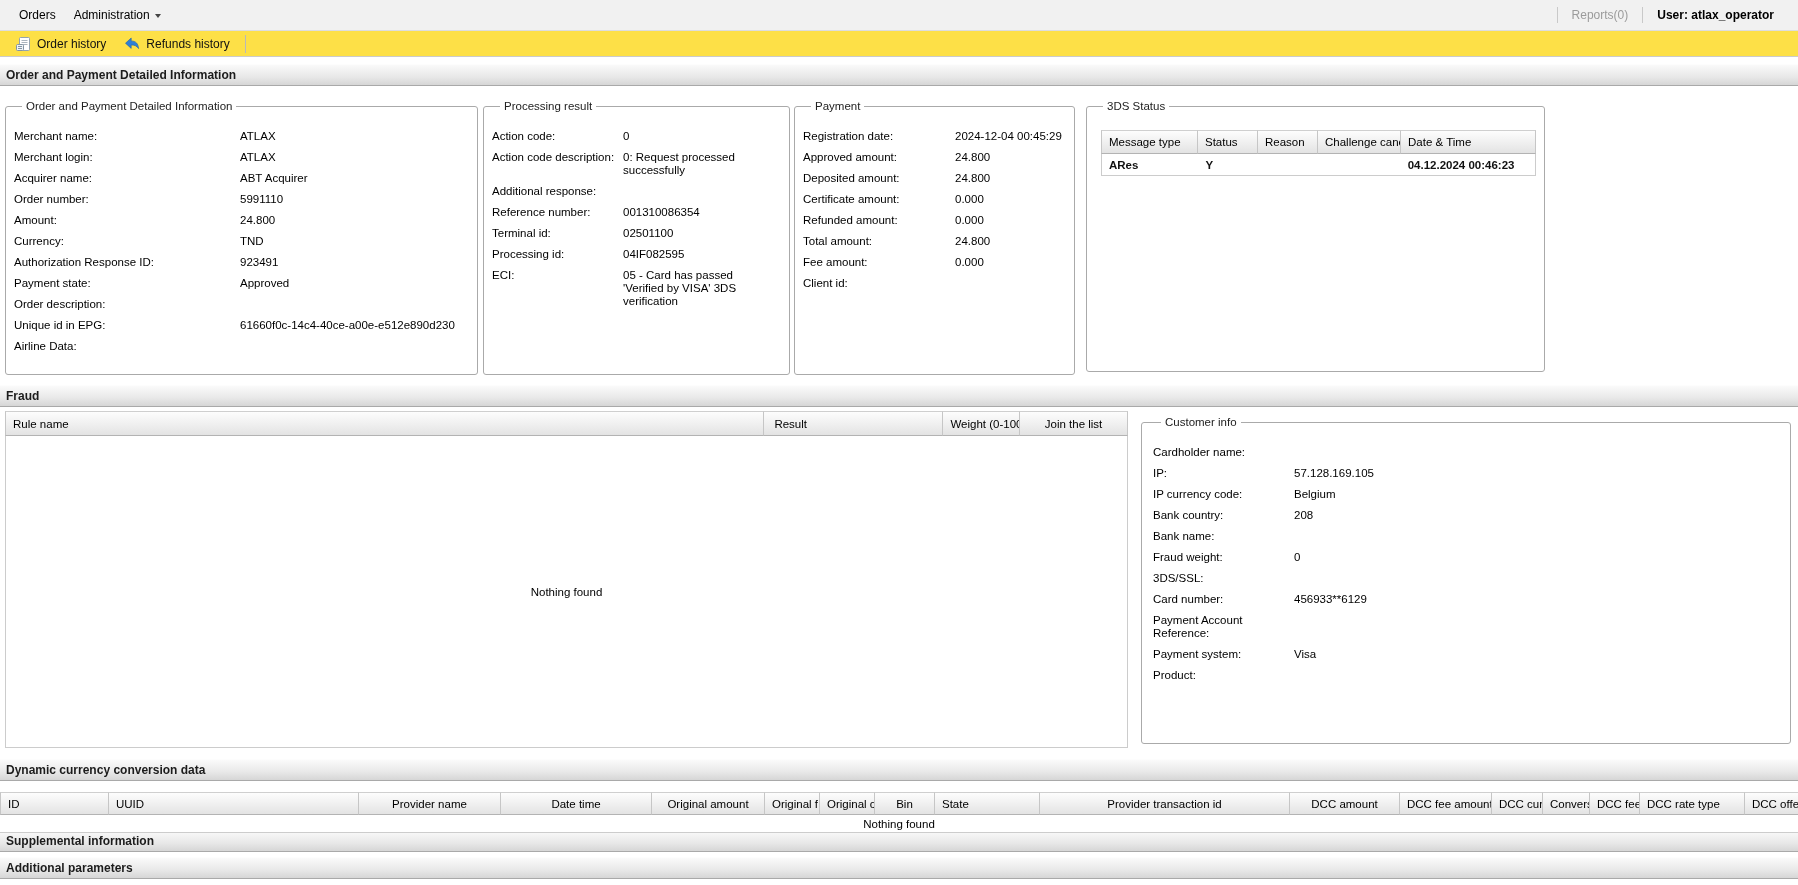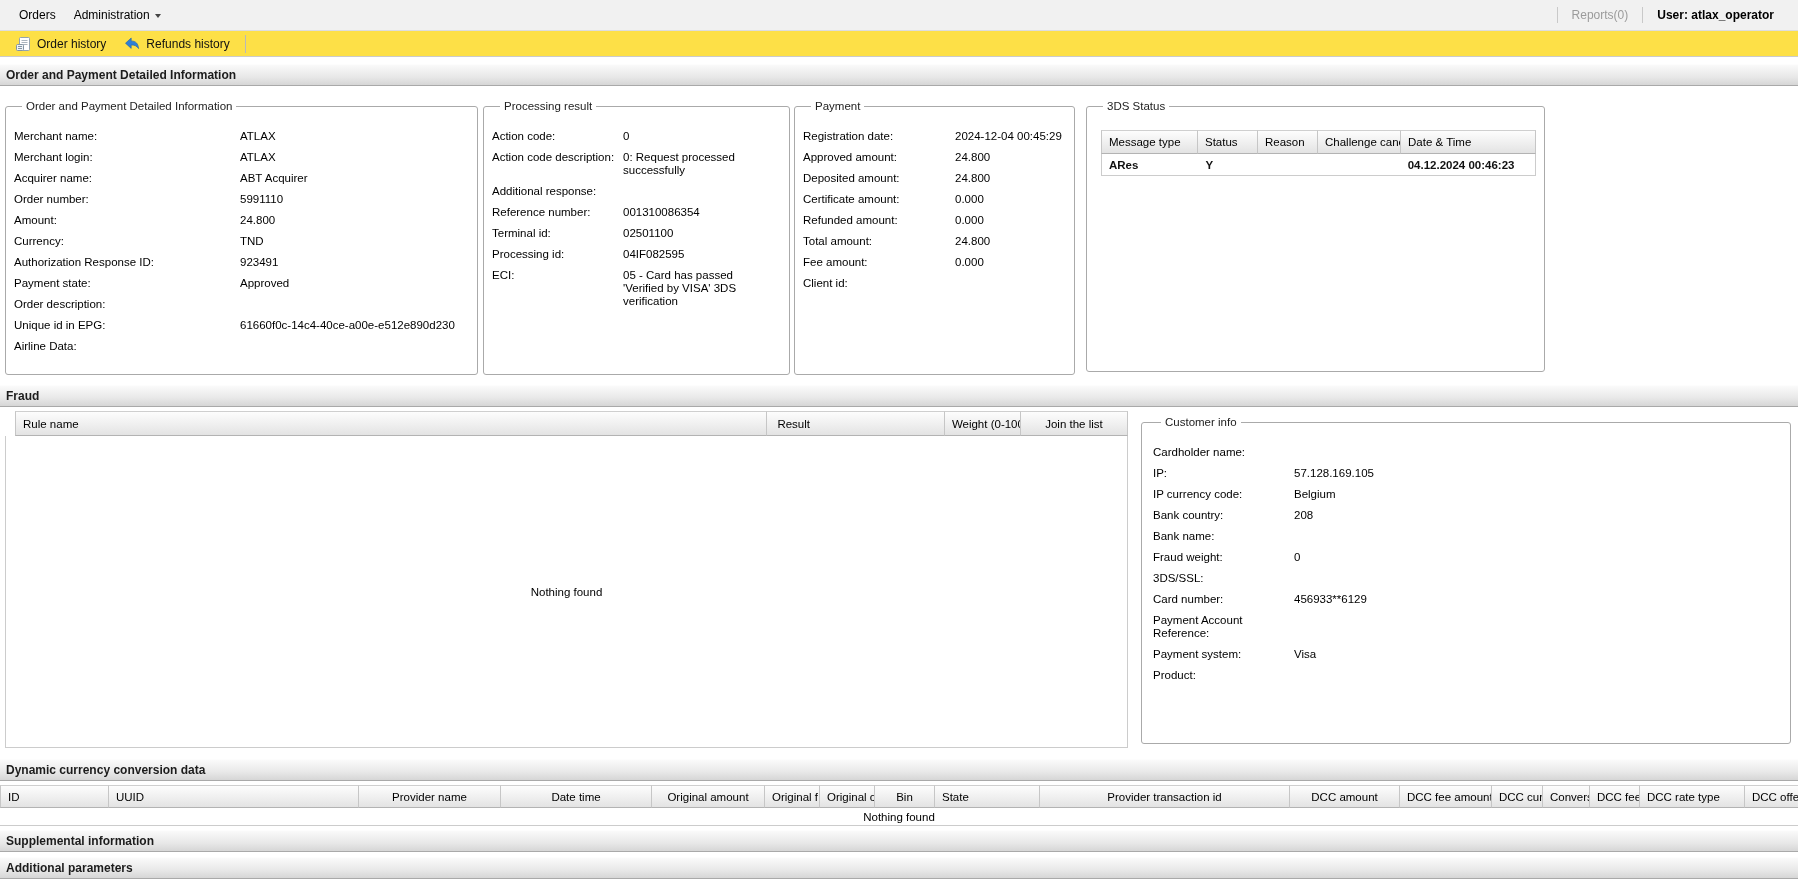--- a/index.html
+++ b/index.html
@@ -66,25 +66,25 @@
   .t3ds .gh{height:24px;}
   .t3ds .grow{display:flex;border-left:1px solid #ccc;border-right:1px solid #ccc;border-bottom:1px solid #ccc;background:#fff;}
   .t3ds .gcell{box-sizing:border-box;height:21px;display:flex;align-items:center;padding:0 7px;white-space:nowrap;overflow:hidden;font-weight:bold;}
   .c3-0{width:97px;}.c3-1{width:60px;}.c3-2{width:60px;}.c3-3{width:83px;}.c3-4{width:135px;}
 
   
   .fraud-row{position:relative;height:352px;}
   .tfraud{left:5px;top:4px;width:1123px;}
   .tfraud .gh{height:25px;}
   .tfraud .gbody{height:312px;}
-  .cf-0{width:824px;margin-left:10px;}.cf-1{width:193px;padding-left:10px;}.cf-2{width:82px;text-align:center;}.cf-3{width:116px;justify-content:center;}
+  .cf-0{width:824px;}.cf-1{width:193px;padding-left:10px;}.cf-2{width:82px;text-align:center;}.cf-3{width:116px;justify-content:center;}
 
   
   .dcc-wrap{position:relative;height:41px;}
-  .tdcc{left:0;top:4px;width:1798px;}
+  .tdcc{left:0;top:11px;width:1798px;}
   .tdcc .gh{height:23px;}
   .tdcc .gbody{height:18px;border-left:none;border-right:none;}
   .cd-0{width:109px;}.cd-1{width:250px;}.cd-2{width:142px;justify-content:center;}
   .cd-3{width:151px;justify-content:center;}.cd-4{width:113px;justify-content:center;}
   .cd-5{width:55px;}.cd-6{width:55px;}.cd-7{width:60px;justify-content:center;}
   .cd-8{width:105px;}.cd-9{width:250px;justify-content:center;}.cd-10{width:110px;justify-content:center;}
   .cd-11{width:92px;}.cd-12{width:51px;}.cd-13{width:47px;}.cd-14{width:50px;}
   .cd-15{width:105px;}.cd-16{width:53px;border-right:none;}
 
   .icon{display:inline-flex;align-items:center;justify-content:center;}

